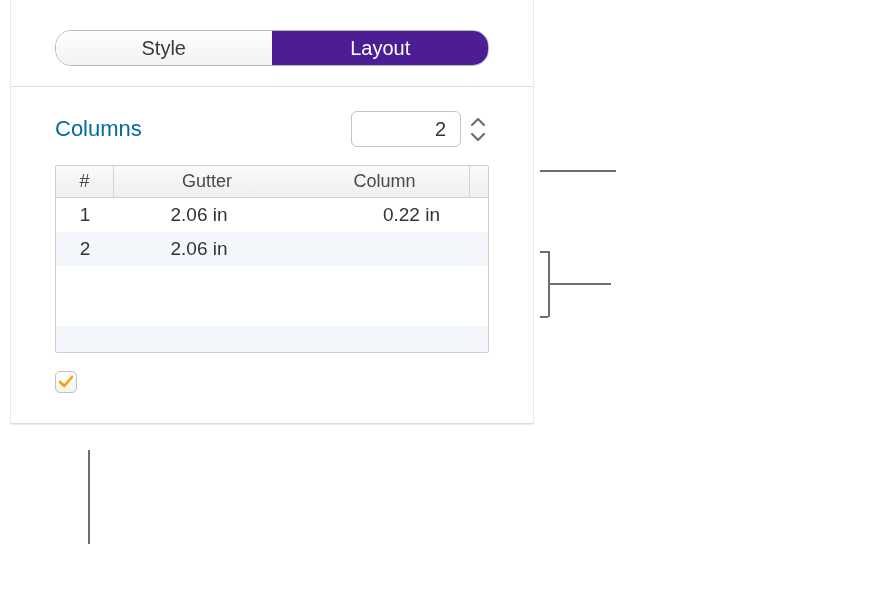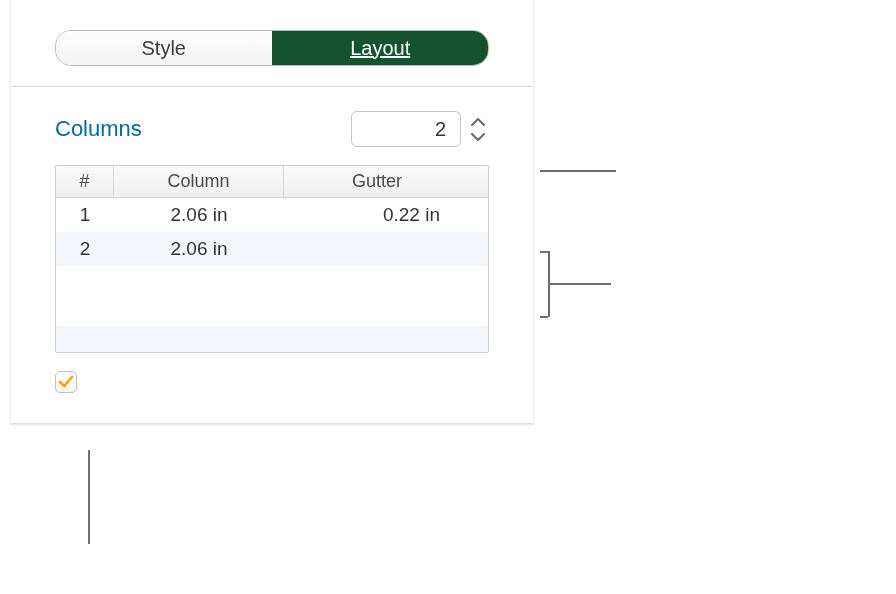--- a/index.html
+++ b/index.html
@@ -35,23 +35,22 @@
       flex: 1;
       display: flex;
       align-items: center;
       justify-content: center;
       font-size: 20px;
       background: linear-gradient(#fdfdfd, #f3f3f3);
       color: #3a3a3a;
       cursor: pointer;
     }
     .seg-btn.active {
-      background: #14532d;
+      background: #4c1d95;
       color: #fff;
-      text-decoration: underline;
     }
     .seg-btn + .seg-btn {
       border-left: 1px solid #b8b8b8;
     }
     .seg-btn.active + .seg-btn,
     .seg-btn.active { border-left-color: transparent; }
 
     .columns-area {
       padding: 24px 44px 30px 44px;
       border-bottom: 1.5px solid #dcdcdc;
@@ -200,22 +199,22 @@
                 <path d="M1 1 L7 7 L13 1" stroke="#6a6a6a" stroke-width="2" fill="none" stroke-linecap="round" stroke-linejoin="round"></path>
               </svg>
           </div>
         </div>
       </div>
     </div>
 
     <div class="col-table">
       <div class="thead">
         <div class="th col-num">#</div>
+        <div class="th col-gutter last">Gutter</div>
         <div class="th col-width">Column</div>
-        <div class="th col-gutter last">Gutter</div>
         <div class="th spacer"></div>
       </div>
       <div class="tbody">
         <div class="tr">
           <div class="td col-num">1</div>
           <div class="td col-width">2.06 in</div>
           <div class="td col-gutter">0.22 in</div>
         </div>
         <div class="tr alt">
           <div class="td col-num">2</div>

